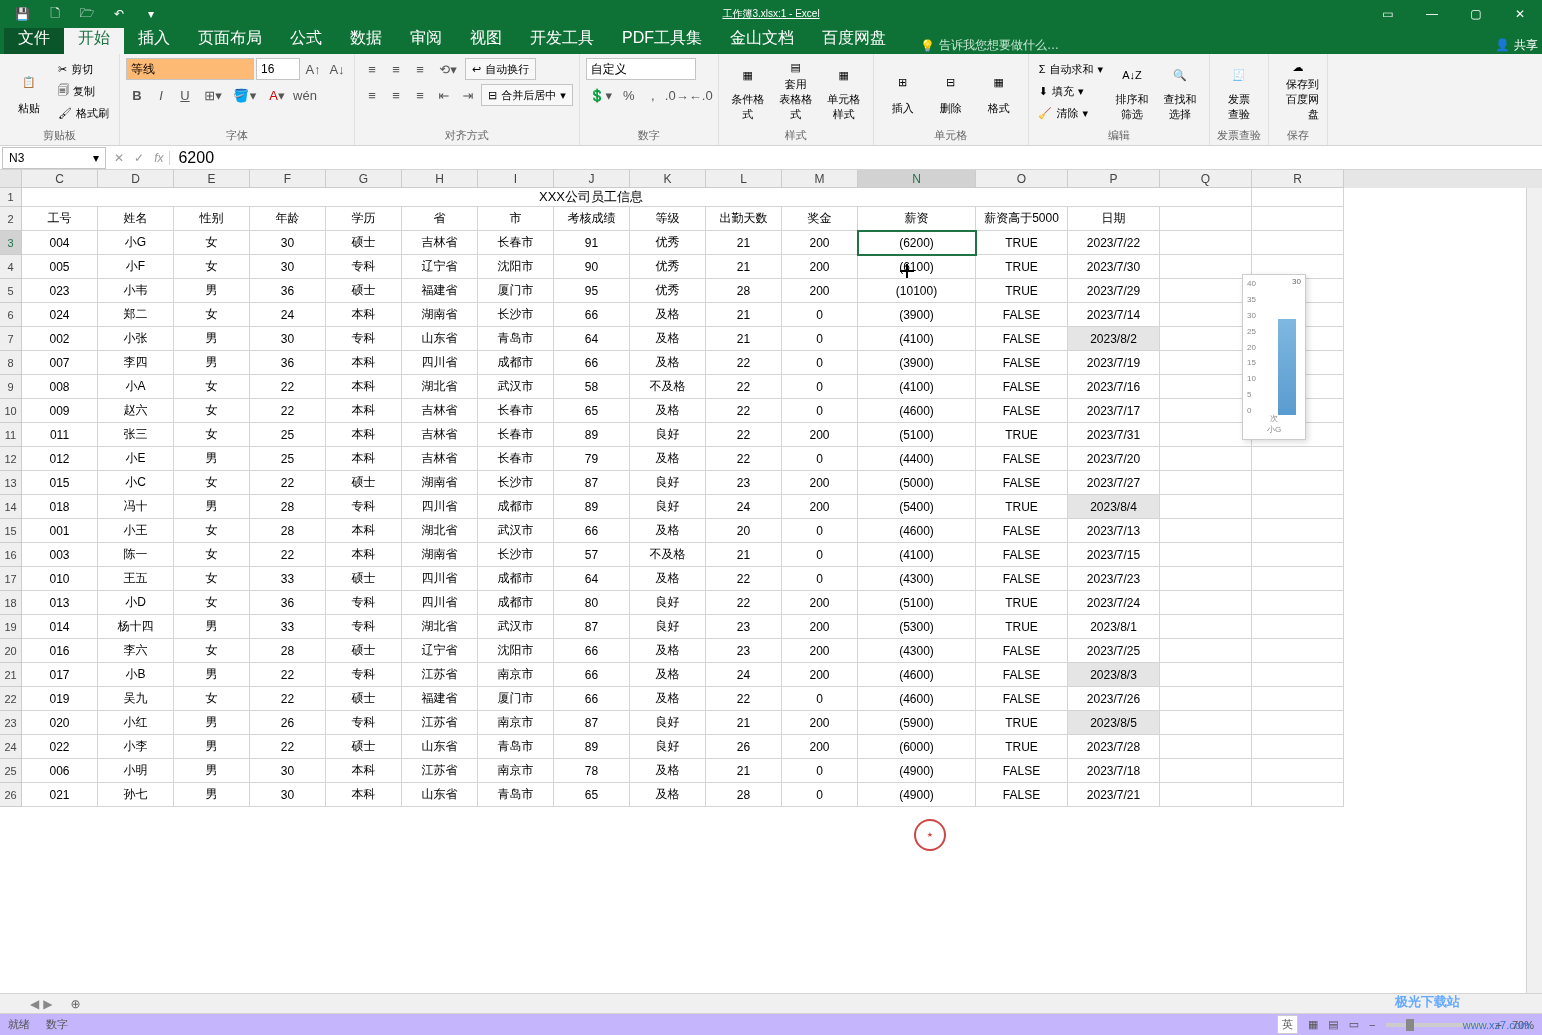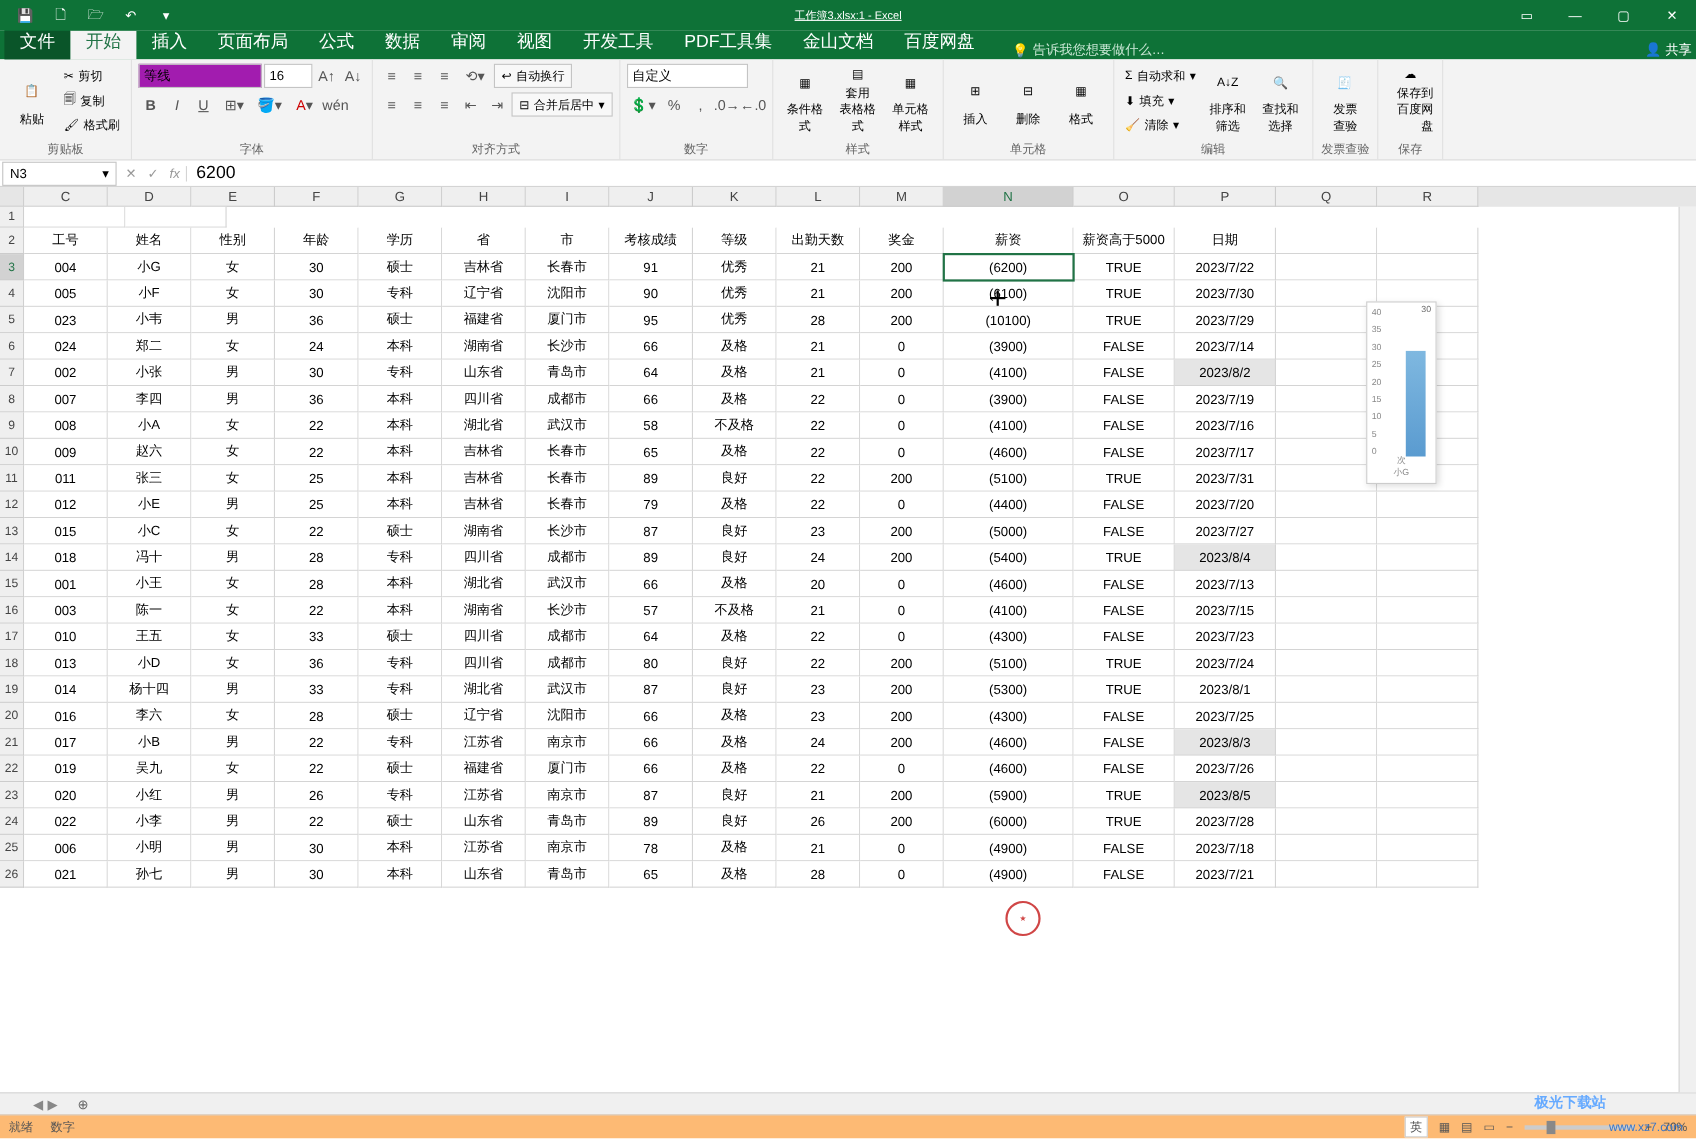--- a/index.html
+++ b/index.html
@@ -22,21 +22,21 @@
 .ribbon-tabs .share { margin-left: auto; margin-right: 4px; color: #fff; }
 
 
 .ribbon { height: 92px; background: #f3f3f3; border-bottom: 1px solid #d4d4d4; display: flex; }
 .ribbon-group { border-right: 1px solid #e0e0e0; padding: 4px 6px 2px 6px; display: flex; flex-direction: column; justify-content: space-between; }
 .ribbon-group-label { text-align: center; font-size: 11px; color: #666; padding-top: 2px; }
 .ribbon-row { display: flex; align-items: center; gap: 2px; }
 .ribbon-btn-lg { display: flex; flex-direction: column; align-items: center; justify-content: center; width: 46px; height: 66px; font-size: 11px; text-align: center; padding: 2px; }
 .ribbon-btn-lg .ico { width: 32px; height: 32px; margin-bottom: 2px; display: flex; align-items: center; justify-content: center; }
 .ribbon-btn-sm { display: flex; align-items: center; gap: 4px; font-size: 11px; padding: 2px 4px; height: 22px; }
-.font-select { width: 112px; height: 22px; border: 1px solid #c4c4c4; background: #a21caf; padding: 0 4px; font-size: 12px; }
+.font-select { width: 128px; height: 22px; border: 1px solid #c4c4c4; background: #fdba74; padding: 0 4px; font-size: 12px; }
 .size-select { width: 44px; height: 22px; border: 1px solid #c4c4c4; background: #fff; padding: 0 4px; font-size: 12px; text-align: left; }
 .ico-btn { width: 22px; height: 22px; display: flex; align-items: center; justify-content: center; font-size: 13px; color: #555; }
 .ico-btn.wide { width: 30px; }
 .numfmt-select { width: 110px; height: 22px; border: 1px solid #c4c4c4; background: #fff; padding: 0 4px; font-size: 12px; }
 .wrap-btn { display: flex; align-items: center; gap: 4px; border: 1px solid #c4c4c4; padding: 2px 6px; height: 22px; background: #f8f8f8; font-size: 11px; }
 
 
 .formula-bar { height: 24px; border-bottom: 1px solid #d4d4d4; display: flex; align-items: center; background: #fff; }
 .name-box { width: 104px; height: 22px; border: 1px solid #c4c4c4; margin: 0 2px; padding: 0 6px; display: flex; align-items: center; justify-content: space-between; font-size: 12px; }
 .fb-btns { display: flex; align-items: center; border-right: 1px solid #d4d4d4; padding: 0 6px; gap: 10px; color: #999; }
@@ -67,21 +67,21 @@
 .vscroll { position: absolute; right: 0; top: 188px; bottom: 42px; width: 16px; background: #f0f0f0; border-left: 1px solid #d4d4d4; }
 
 
 .sheet-tabs { position: absolute; left: 0; right: 0; bottom: 22px; height: 20px; display: flex; align-items: center; background: #f0f0f0; border-top: 1px solid #d4d4d4; padding-left: 20px; }
 .sheet-nav { display: flex; gap: 4px; padding: 0 10px; color: #888; }
 .sheet-tab { padding: 2px 10px; border: 1px solid #ccc; border-bottom: none; background: #fff; margin-right: -1px; font-size: 11px; color: #444; }
 .sheet-tab.active { background: #fff; border-bottom: 2px solid #217346; color: #217346; font-weight: bold; }
 .sheet-tab.colored { background: #ffe0b3; }
 
 
-.status-bar { position: absolute; left: 0; right: 0; bottom: 0; height: 22px; background: #fdba74; border-top: 1px solid #d4d4d4; display: flex; align-items: center; padding: 0 8px; font-size: 11px; color: #555; gap: 16px; }
+.status-bar { position: absolute; left: 0; right: 0; bottom: 0; height: 22px; background: #c4b5fd; border-top: 1px solid #d4d4d4; display: flex; align-items: center; padding: 0 8px; font-size: 11px; color: #555; gap: 16px; }
 .status-bar .right { margin-left: auto; display: flex; align-items: center; gap: 10px; }
 .zoom-slider { width: 100px; height: 4px; background: #ccc; position: relative; }
 .zoom-slider::after { content: ''; position: absolute; width: 8px; height: 12px; background: #888; top: -4px; left: 20%; }
 
 
 .mini-chart { position: absolute; right: 236px; top: 274px; width: 64px; height: 166px; border: 1px solid #ccc; background: #fff; box-shadow: 2px 2px 6px rgba(0,0,0,0.15); padding: 4px; z-index: 5; }
 .mini-chart .yaxis { position: absolute; left: 4px; top: 4px; bottom: 24px; display: flex; flex-direction: column; justify-content: space-between; font-size: 8px; color: #888; }
 .mini-chart .bar { position: absolute; bottom: 24px; left: 35px; width: 18px; background: linear-gradient(#7fb8e0, #5a9bd0); }
 .mini-chart .xlab { position: absolute; bottom: 4px; left: 0; right: 0; text-align: center; font-size: 8px; color: #888; }
 .mini-chart .num { position: absolute; top: 2px; right: 4px; font-size: 8px; color: #666; }
@@ -337,20 +337,21 @@
         <div class="col-h col-N sel">N</div>
         <div class="col-h col-O">O</div>
         <div class="col-h col-P">P</div>
         <div class="col-h col-Q">Q</div>
         <div class="col-h col-R">R</div>
       </div>
   </div>
   <div class="grid-body" id="grid-body">
       <div class="row short">
         <div class="row-h">1</div>
+        <div class="cell merged-title" style="width:1138px;border-right:none;">XXX公司员工信息</div>
         <div class="cell col-Q"></div>
         <div class="cell col-R"></div>
       </div>
       <div class="row">
         <div class="row-h">2</div>
         <div class="cell col-C">工号</div>
         <div class="cell col-D">姓名</div>
         <div class="cell col-E">性别</div>
         <div class="cell col-F">年龄</div>
         <div class="cell col-G">学历</div>

